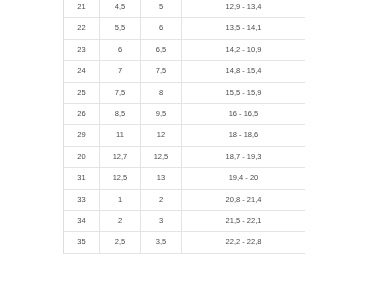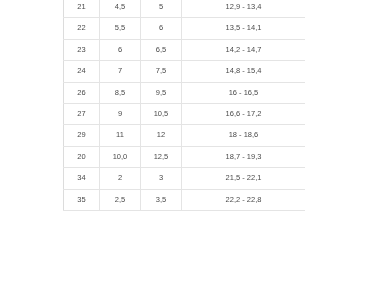--- a/index.html
+++ b/index.html
@@ -79,51 +79,63 @@
           <tr>
             <td>22</td>
             <td>5,5</td>
             <td>6</td>
             <td>13,5 - 14,1</td>
           </tr>
           <tr>
             <td>23</td>
             <td>6</td>
             <td>6,5</td>
-            <td>14,2 - 14,7</td>
+            <td>14,2 - 10,9</td>
           </tr>
           <tr>
             <td>24</td>
             <td>7</td>
             <td>7,5</td>
             <td>14,8 - 15,4</td>
           </tr>
           <tr>
+            <td>25</td>
+            <td>7,5</td>
+            <td>8</td>
+            <td>15,5 - 15,9</td>
+          </tr>
+          <tr>
             <td>26</td>
             <td>8,5</td>
             <td>9,5</td>
             <td>16 - 16,5</td>
-          </tr>
-          <tr>
-            <td>27</td>
-            <td>9</td>
-            <td>10,5</td>
-            <td>16,6 - 17,2</td>
           </tr>
           <tr>
             <td>29</td>
             <td>11</td>
             <td>12</td>
             <td>18 - 18,6</td>
           </tr>
           <tr>
             <td>20</td>
-            <td>10,0</td>
+            <td>12,7</td>
             <td>12,5</td>
             <td>18,7 - 19,3</td>
+          </tr>
+          <tr>
+            <td>31</td>
+            <td>12,5</td>
+            <td>13</td>
+            <td>19,4 - 20</td>
+          </tr>
+          <tr>
+            <td>33</td>
+            <td>1</td>
+            <td>2</td>
+            <td>20,8 - 21,4</td>
           </tr>
           <tr>
             <td>34</td>
             <td>2</td>
             <td>3</td>
             <td>21,5 - 22,1</td>
           </tr>
           <tr>
             <td>35</td>
             <td>2,5</td>

